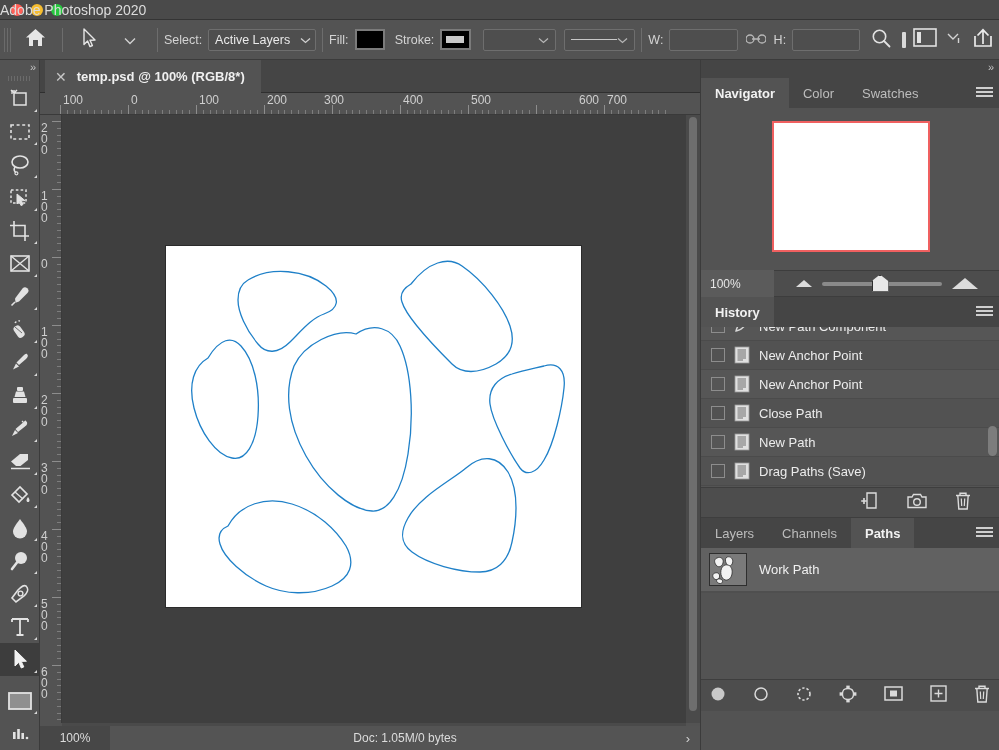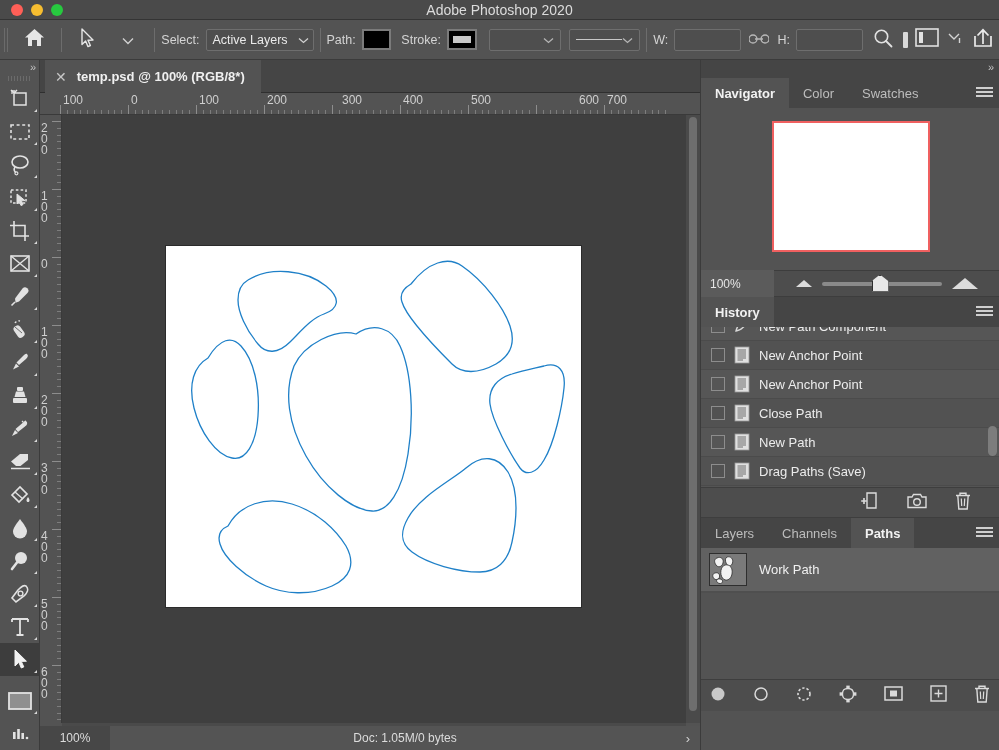--- a/index.html
+++ b/index.html
@@ -14,21 +14,21 @@
   
   .titlebar{
     position:absolute; left:0; top:0; width:999px; height:20px;
     background:#4a4a4a; border-bottom:1px solid #343434;
   }
   .traffic{ position:absolute; left:11px; top:4px; display:flex; gap:8px; }
   .tl{ width:12px; height:12px; border-radius:50%; }
   .tl.red{background:#ff5f57;} .tl.yellow{background:#f6bd30;} .tl.green{background:#27c93f;}
   .apptitle{
     position:absolute; left:0; top:0; width:999px; height:20px;
-    text-align:center; line-height:20px; font-size:14px; color:#dcdcdc;
+    text-align:left; line-height:20px; font-size:14px; color:#dcdcdc;
   }
 
   
   .optbar{
     position:absolute; left:0; top:20px; width:999px; height:40px;
     background:#535353; border-bottom:1px solid #3b3b3b;
     display:flex; align-items:center; padding-left:4px;
   }
   .grip{ width:7px; height:24px; background:
       repeating-linear-gradient(to right,#6b6b6b 0 1px,transparent 1px 3px);
@@ -245,21 +245,21 @@
       <span>Active Layers</span>
       <span class="chev">
         <svg width="11" height="7" viewBox="0 0 11 7">
             <path d="M1 1.5 L5.5 5.5 L10 1.5" fill="none" stroke="#d0d0d0" stroke-width="1.3"></path>
           </svg>
       </span>
     </div>
 
     <div class="osep"></div>
 
-    <span class="olabel">Path:</span>
+    <span class="olabel">Fill:</span>
     <div class="swatch fill"></div>
 
     <span class="olabel" style="margin-left:10px">Stroke:</span>
     <div class="swatch stroke">
         <i></i>
       </div>
 
     <div class="ofield empty" style="margin-left:12px">
       <span style="flex:1"></span>
       <span>
@@ -549,21 +549,21 @@
       <div class="htick min" style="left: 230.8px;"></div>
       <div class="htick min" style="left: 237.6px;"></div>
       <div class="htick min" style="left: 244.4px;"></div>
       <div class="htick min" style="left: 251.2px;"></div>
       <div class="htick min" style="left: 258px;"></div>
       <div class="htick min" style="left: 264.8px;"></div>
       <div class="htick min" style="left: 271.6px;"></div>
       <div class="htick min" style="left: 278.4px;"></div>
       <div class="htick min" style="left: 285.2px;"></div>
       <div class="htick maj" style="left: 292px;"></div>
-      <div class="hlab" style="left: 302px;">300</div>
+      <div class="hlab" style="left: 284px;">300</div>
       <div class="htick min" style="left: 298.8px;"></div>
       <div class="htick min" style="left: 305.6px;"></div>
       <div class="htick min" style="left: 312.4px;"></div>
       <div class="htick min" style="left: 319.2px;"></div>
       <div class="htick min" style="left: 326px;"></div>
       <div class="htick min" style="left: 332.8px;"></div>
       <div class="htick min" style="left: 339.6px;"></div>
       <div class="htick min" style="left: 346.4px;"></div>
       <div class="htick min" style="left: 353.2px;"></div>
       <div class="htick maj" style="left: 360px;"></div>

